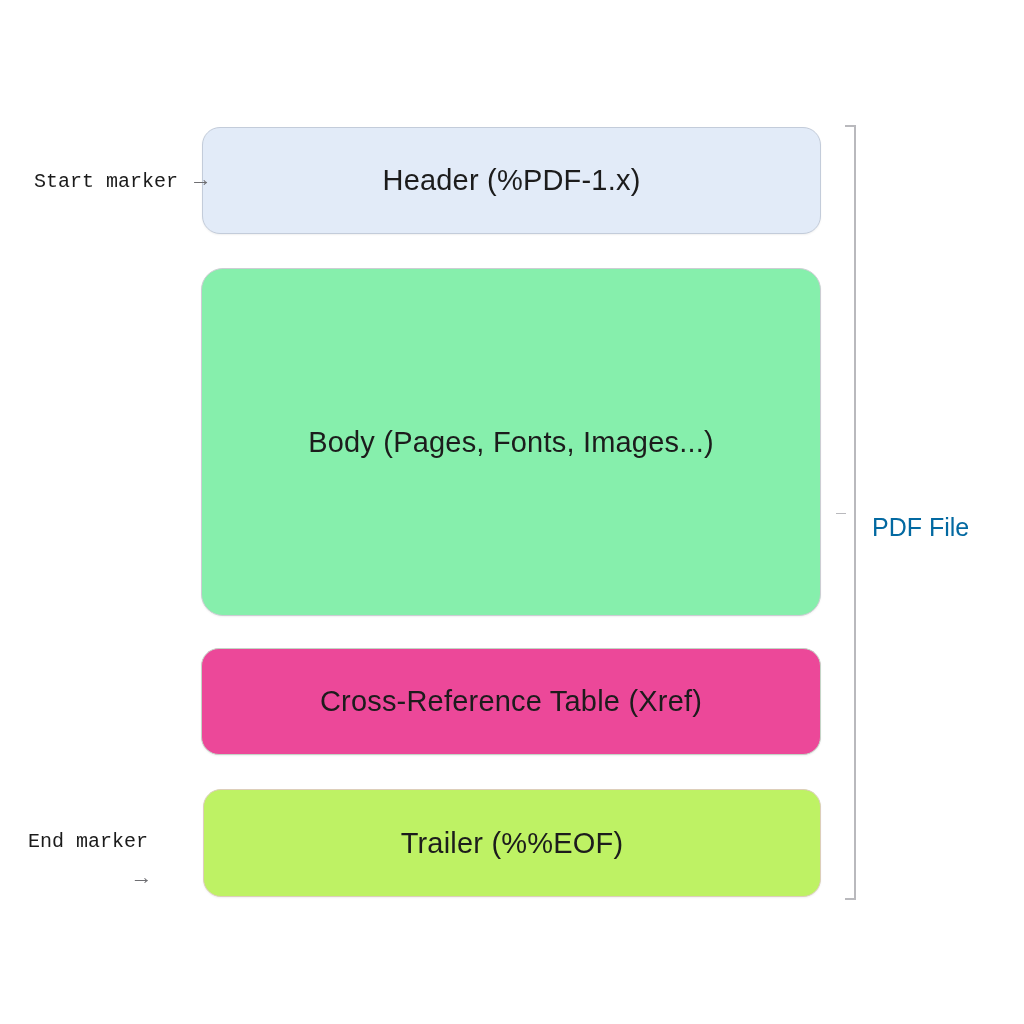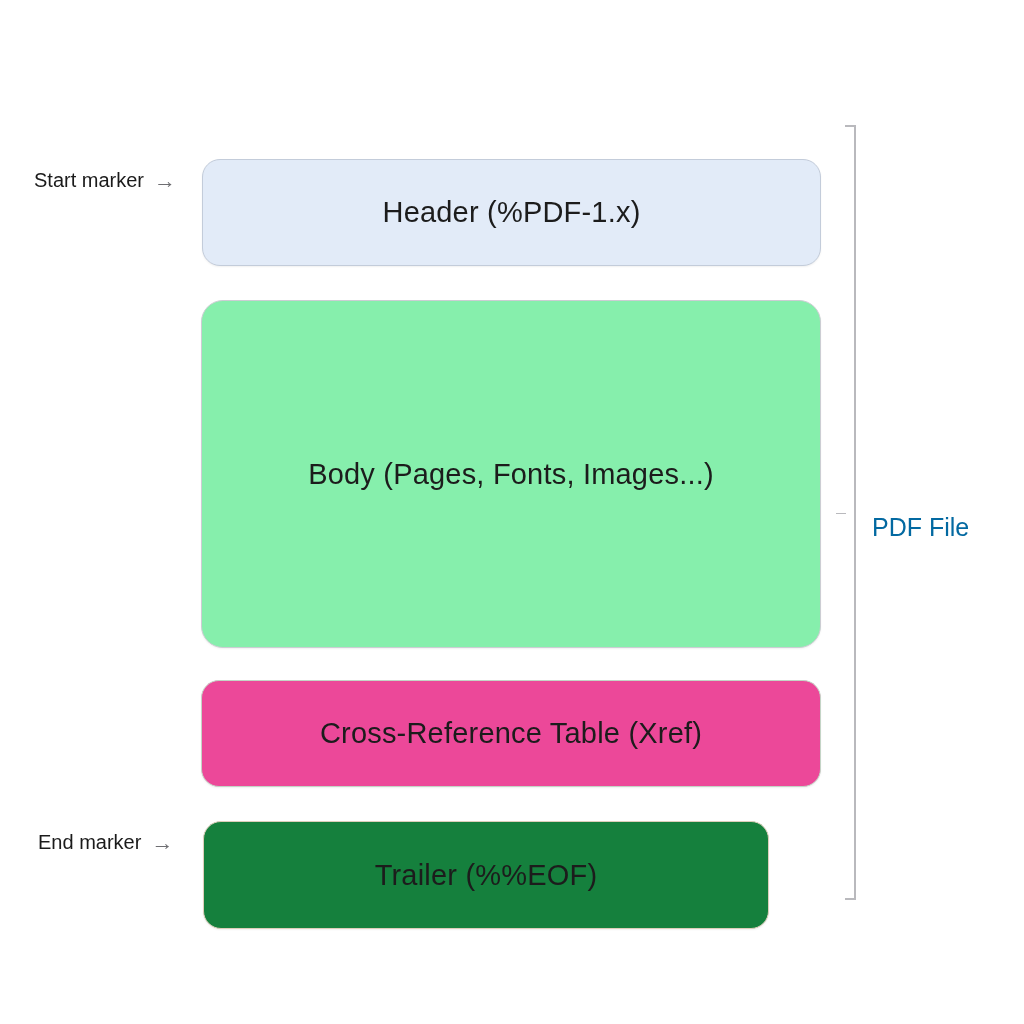--- a/index.html
+++ b/index.html
@@ -27,21 +27,20 @@
   .section-box {
     position: absolute;
     box-sizing: border-box;
     border-radius: 18px;
     border: 1.5px solid #c9ccd1;
     display: flex;
     align-items: center;
     justify-content: center;
     text-align: left;
     box-shadow: 0 1px 2px rgba(0,0,0,0.06);
-    margin-top: 32px;
   }
   .section-label {
     font-size: 29px;
     font-weight: 400;
     letter-spacing: 0.2px;
     color: #1c1c1c;
     line-height: 1.2;
     white-space: nowrap;
   }
 
@@ -66,44 +65,45 @@
     left: 201px;
     top: 648px;
     width: 620px;
     height: 107px;
     background: #ec4899;
     border-color: #c4d4c6;
   }
   #box-trailer {
     left: 203px;
     top: 789px;
-    width: 566px;
+    width: 618px;
     height: 108px;
-    background: #15803d;
+    background: #bef264;
     border-color: #ddceba;
   }
 
   
   .marker-note {
     position: absolute;
     display: flex;
-    align-items: flex-start;
-    gap: 10px;
+    align-items: flex-end;
+    gap: 16px;
     font-size: 20px;
     color: #1b1b1b;
     white-space: nowrap;
+    font-family: Liberation Mono, monospace;
   }
   .marker-note .marker-text { line-height: 1; }
   .marker-arrow {
     color: #6e6e72;
     font-size: 22px;
     line-height: 1;
   }
   #note-start { left: 34px; top: 170px; }
-  #note-end   { left: 38px; top: 832px; }
+  #note-end   { left: 28px; top: 832px; flex-direction: column; }
 
   
   #bracket {
     position: absolute;
     left: 845px;
     top: 125px;
     width: 14px;
     height: 775px;
   }
   #bracket .bracket-stem {

